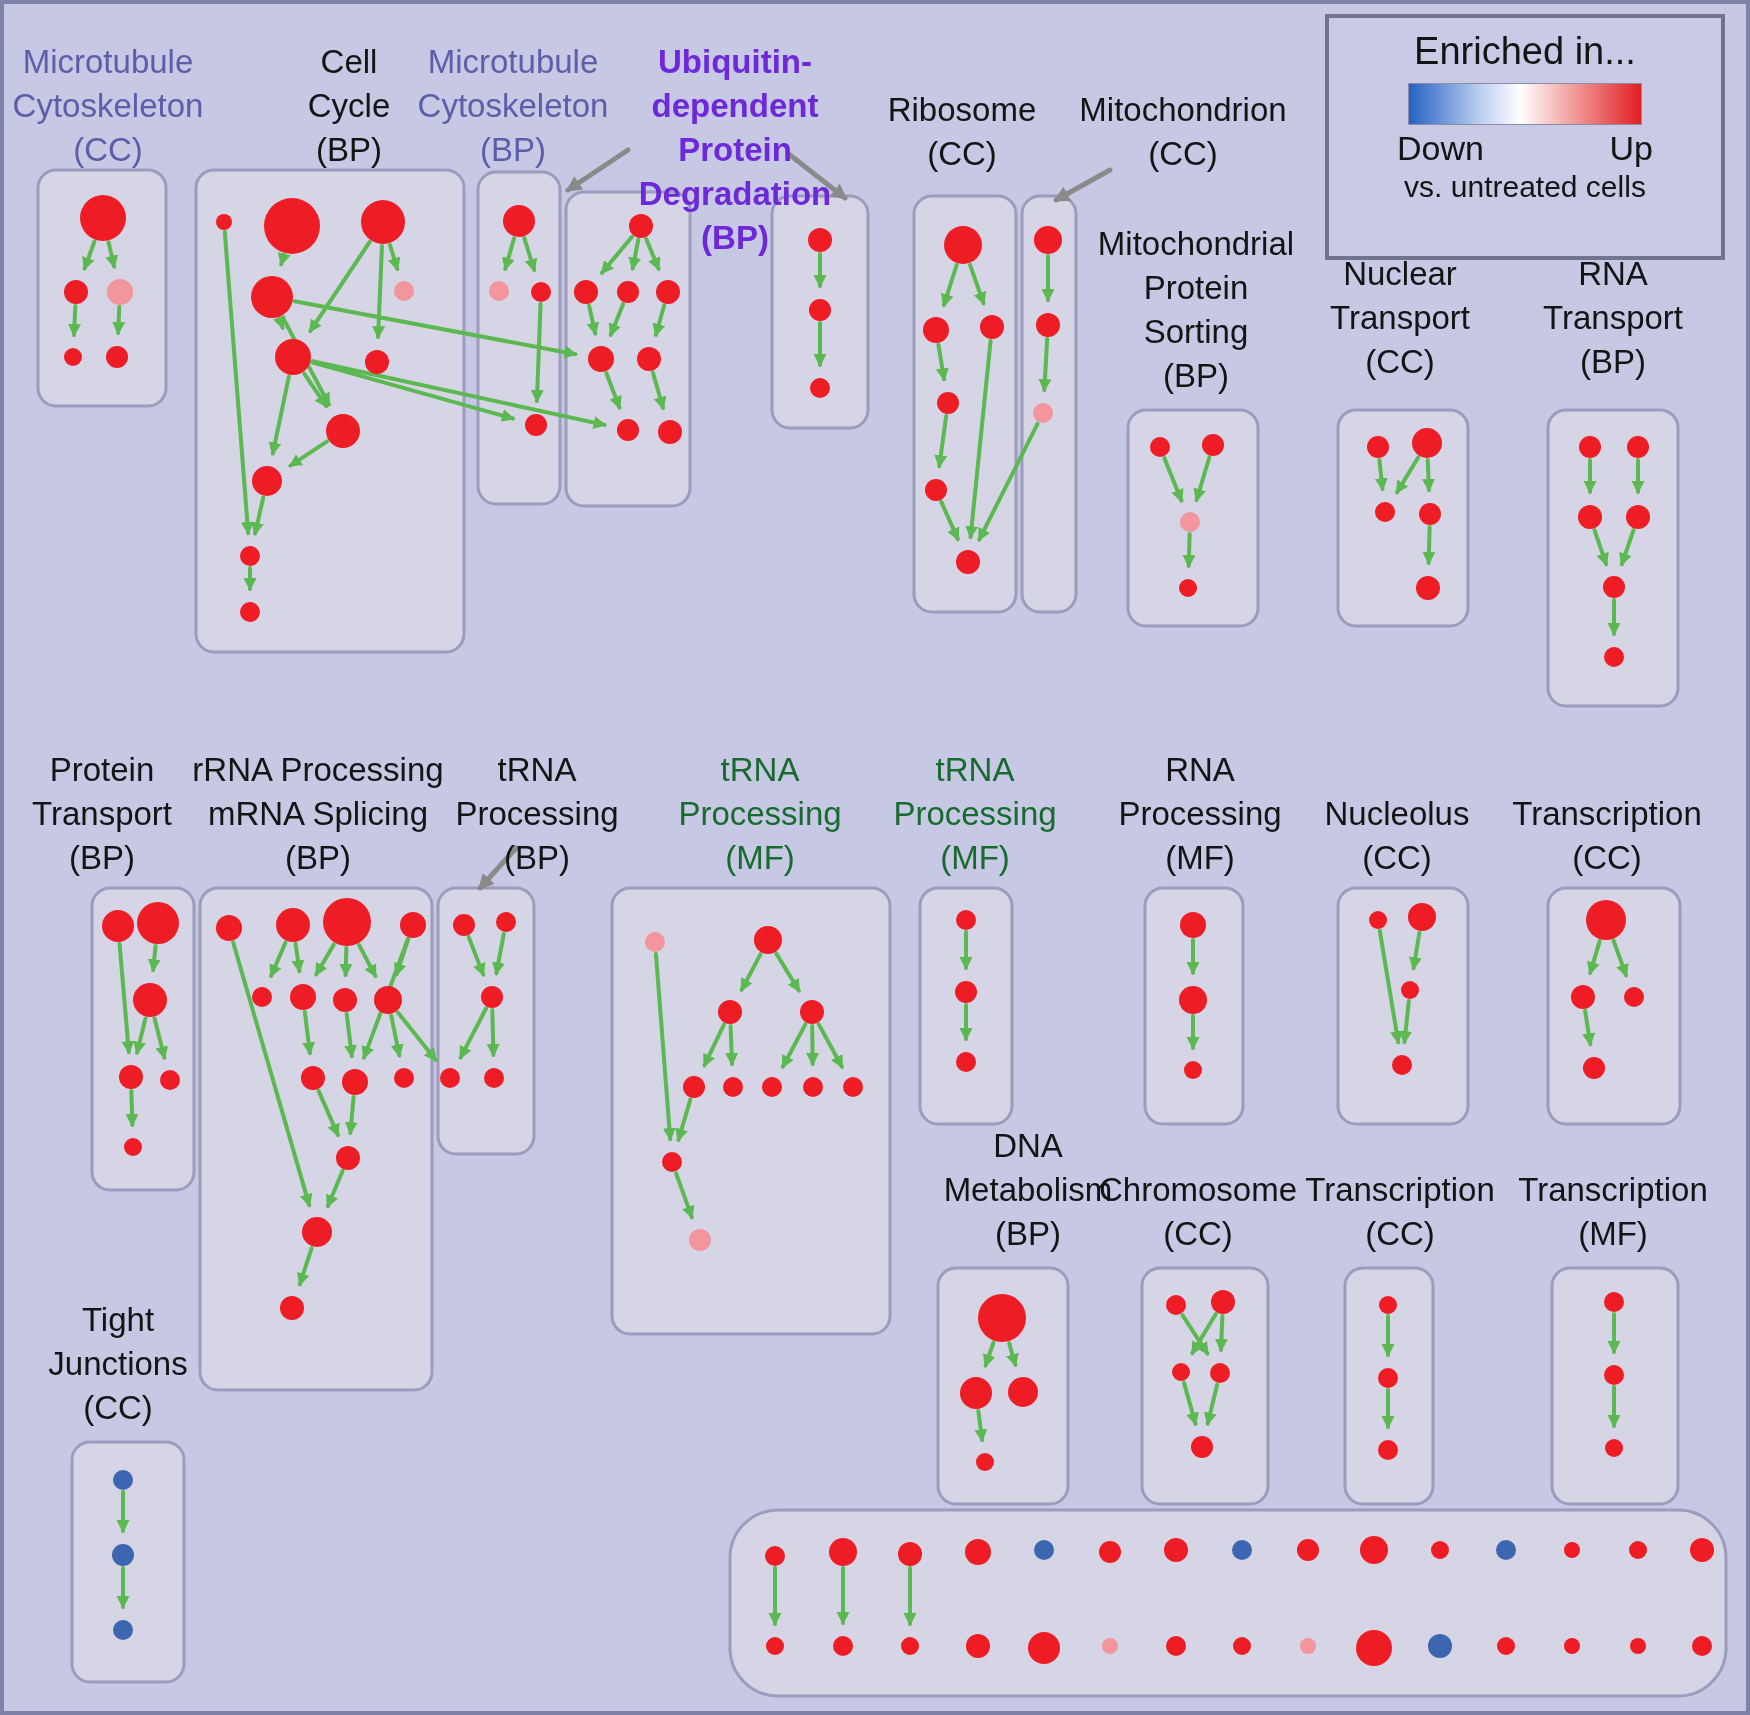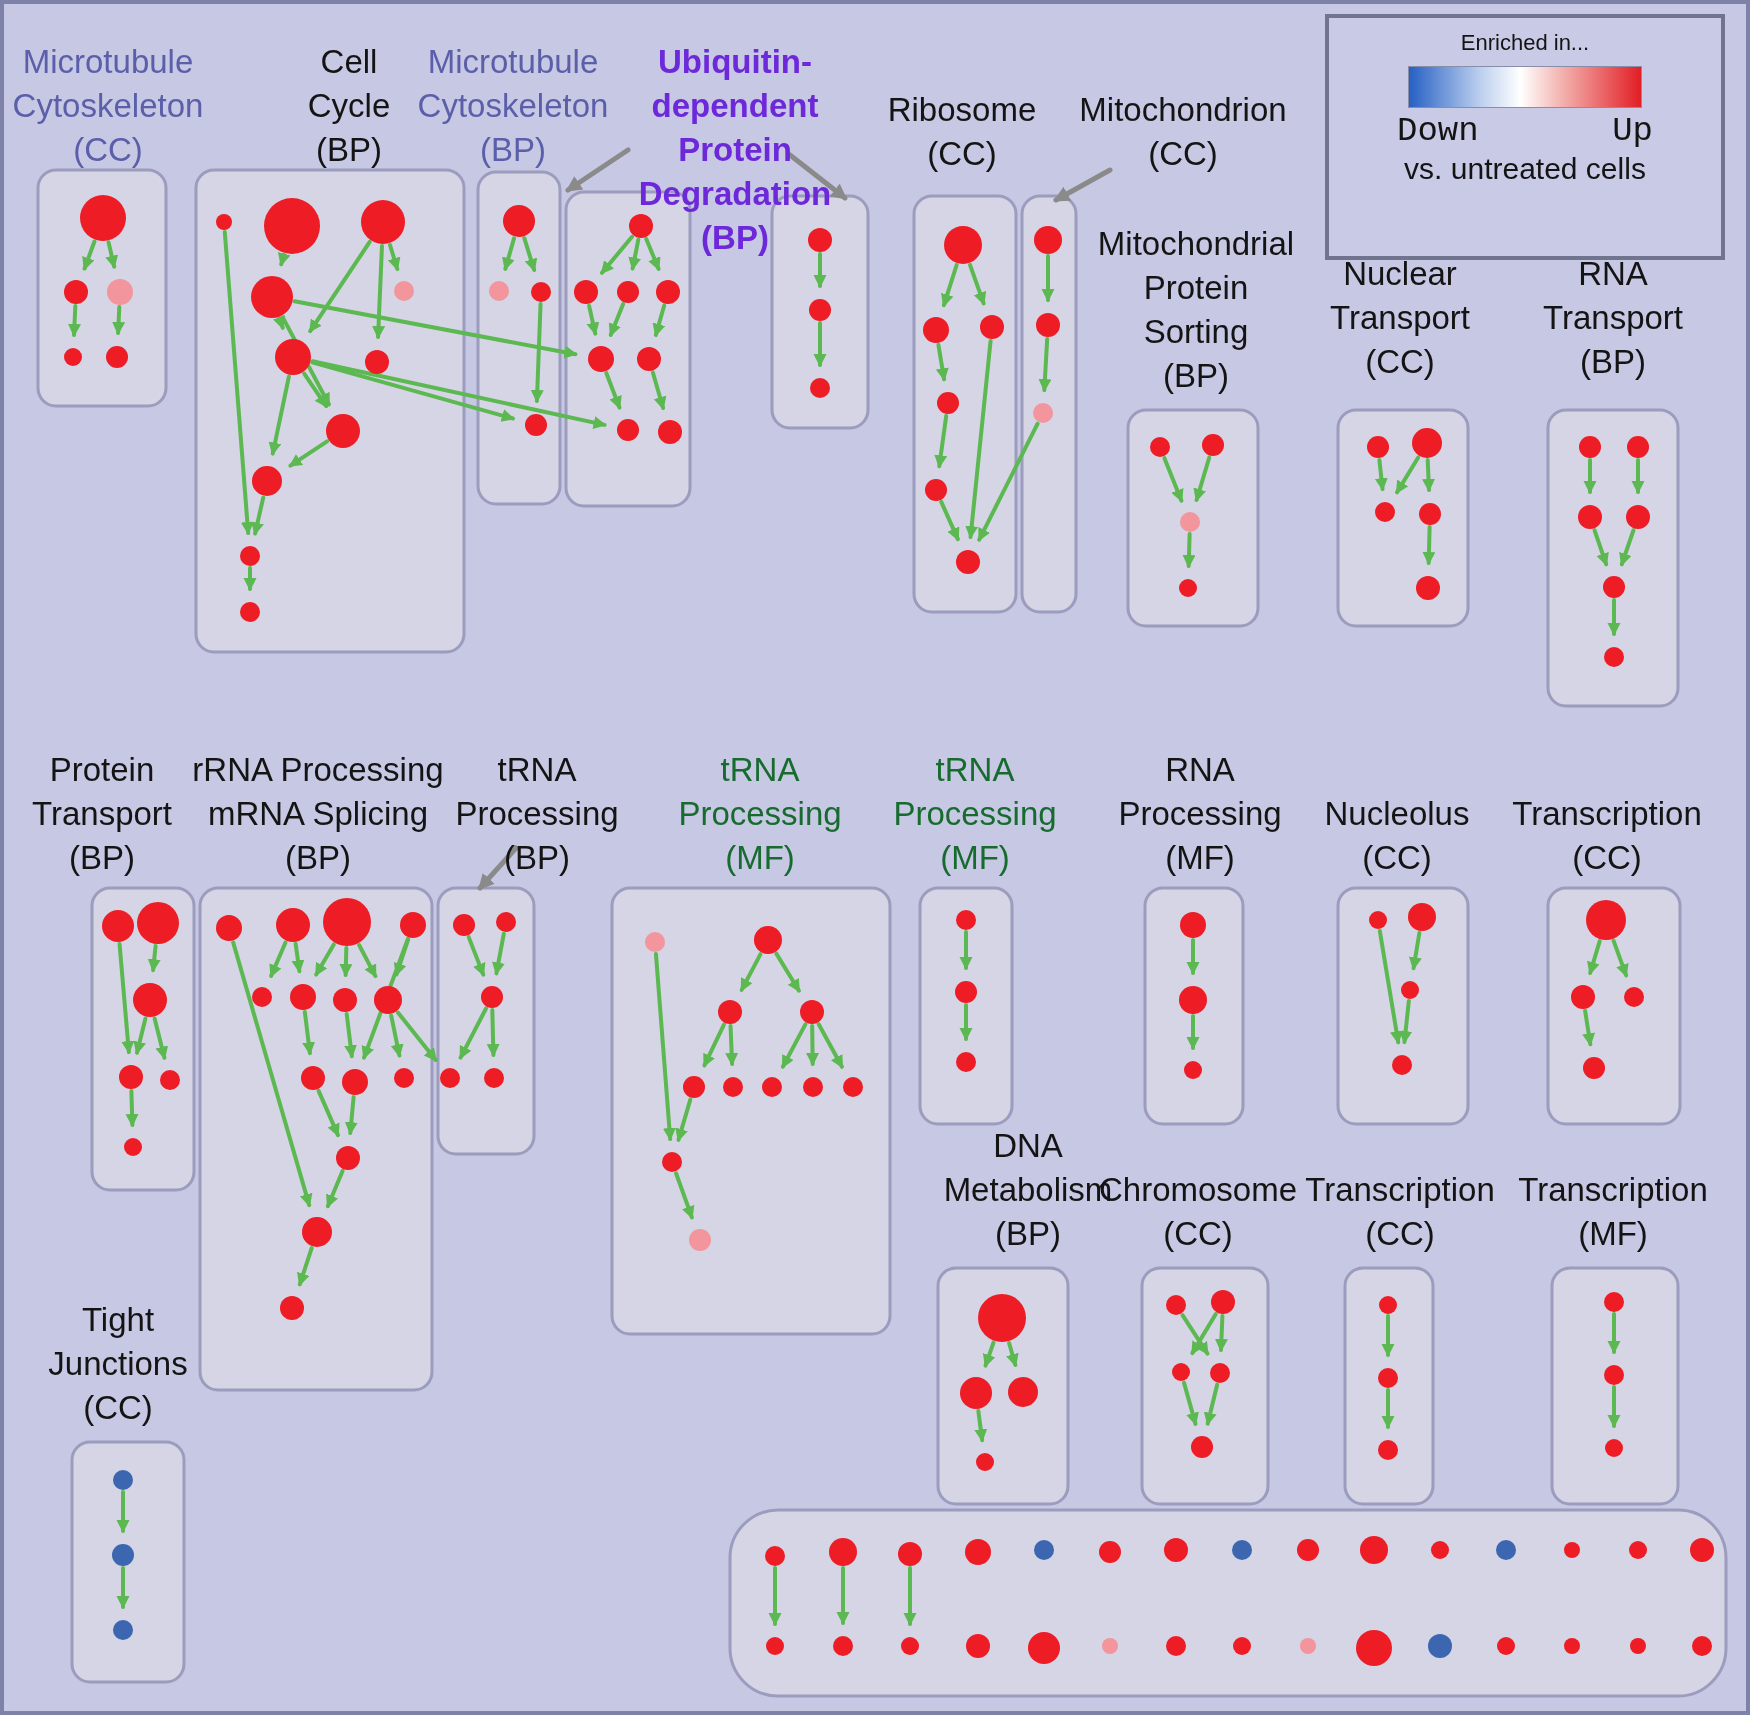--- a/index.html
+++ b/index.html
@@ -12,23 +12,23 @@
   .glabel{
     position:absolute;transform:translateX(-50%);
     text-align:center;white-space:pre-line;
     font-size:33px;line-height:44px;color:#141414;
   }
   .glabel.align-left{transform:none;text-align:left;font-size:35px;line-height:53px;}
   .legend{
     position:absolute;left:1325px;top:14px;width:400px;height:246px;
     border:4px solid #70748e;background:#c9cae6;box-sizing:border-box;text-align:center;
   }
-  .legend-title{font-size:22px;margin-top:12px;color:#141414;}
+  .legend-title{font-size:38px;margin-top:12px;color:#141414;}
   .legend-bar{width:234px;height:42px;margin:10px auto 0;border:1px solid #8a8da8;box-sizing:border-box;}
-  .legend-downup{width:256px;margin:4px auto 0;display:flex;justify-content:space-between;font-size:34px;color:#141414;font-family:Liberation Mono, monospace;}
+  .legend-downup{width:256px;margin:4px auto 0;display:flex;justify-content:space-between;font-size:34px;color:#141414;}
   .legend-sub{font-size:30px;line-height:37px;color:#141414;}
   .legend-sub.first{margin-top:3px;}
 </style>
 </head>
 <body>
 
 <div id="figure" style="background: rgb(199, 200, 227);">
 
   <svg id="diagram" width="1750" height="1715" viewBox="0 0 1750 1715">
     <defs>

